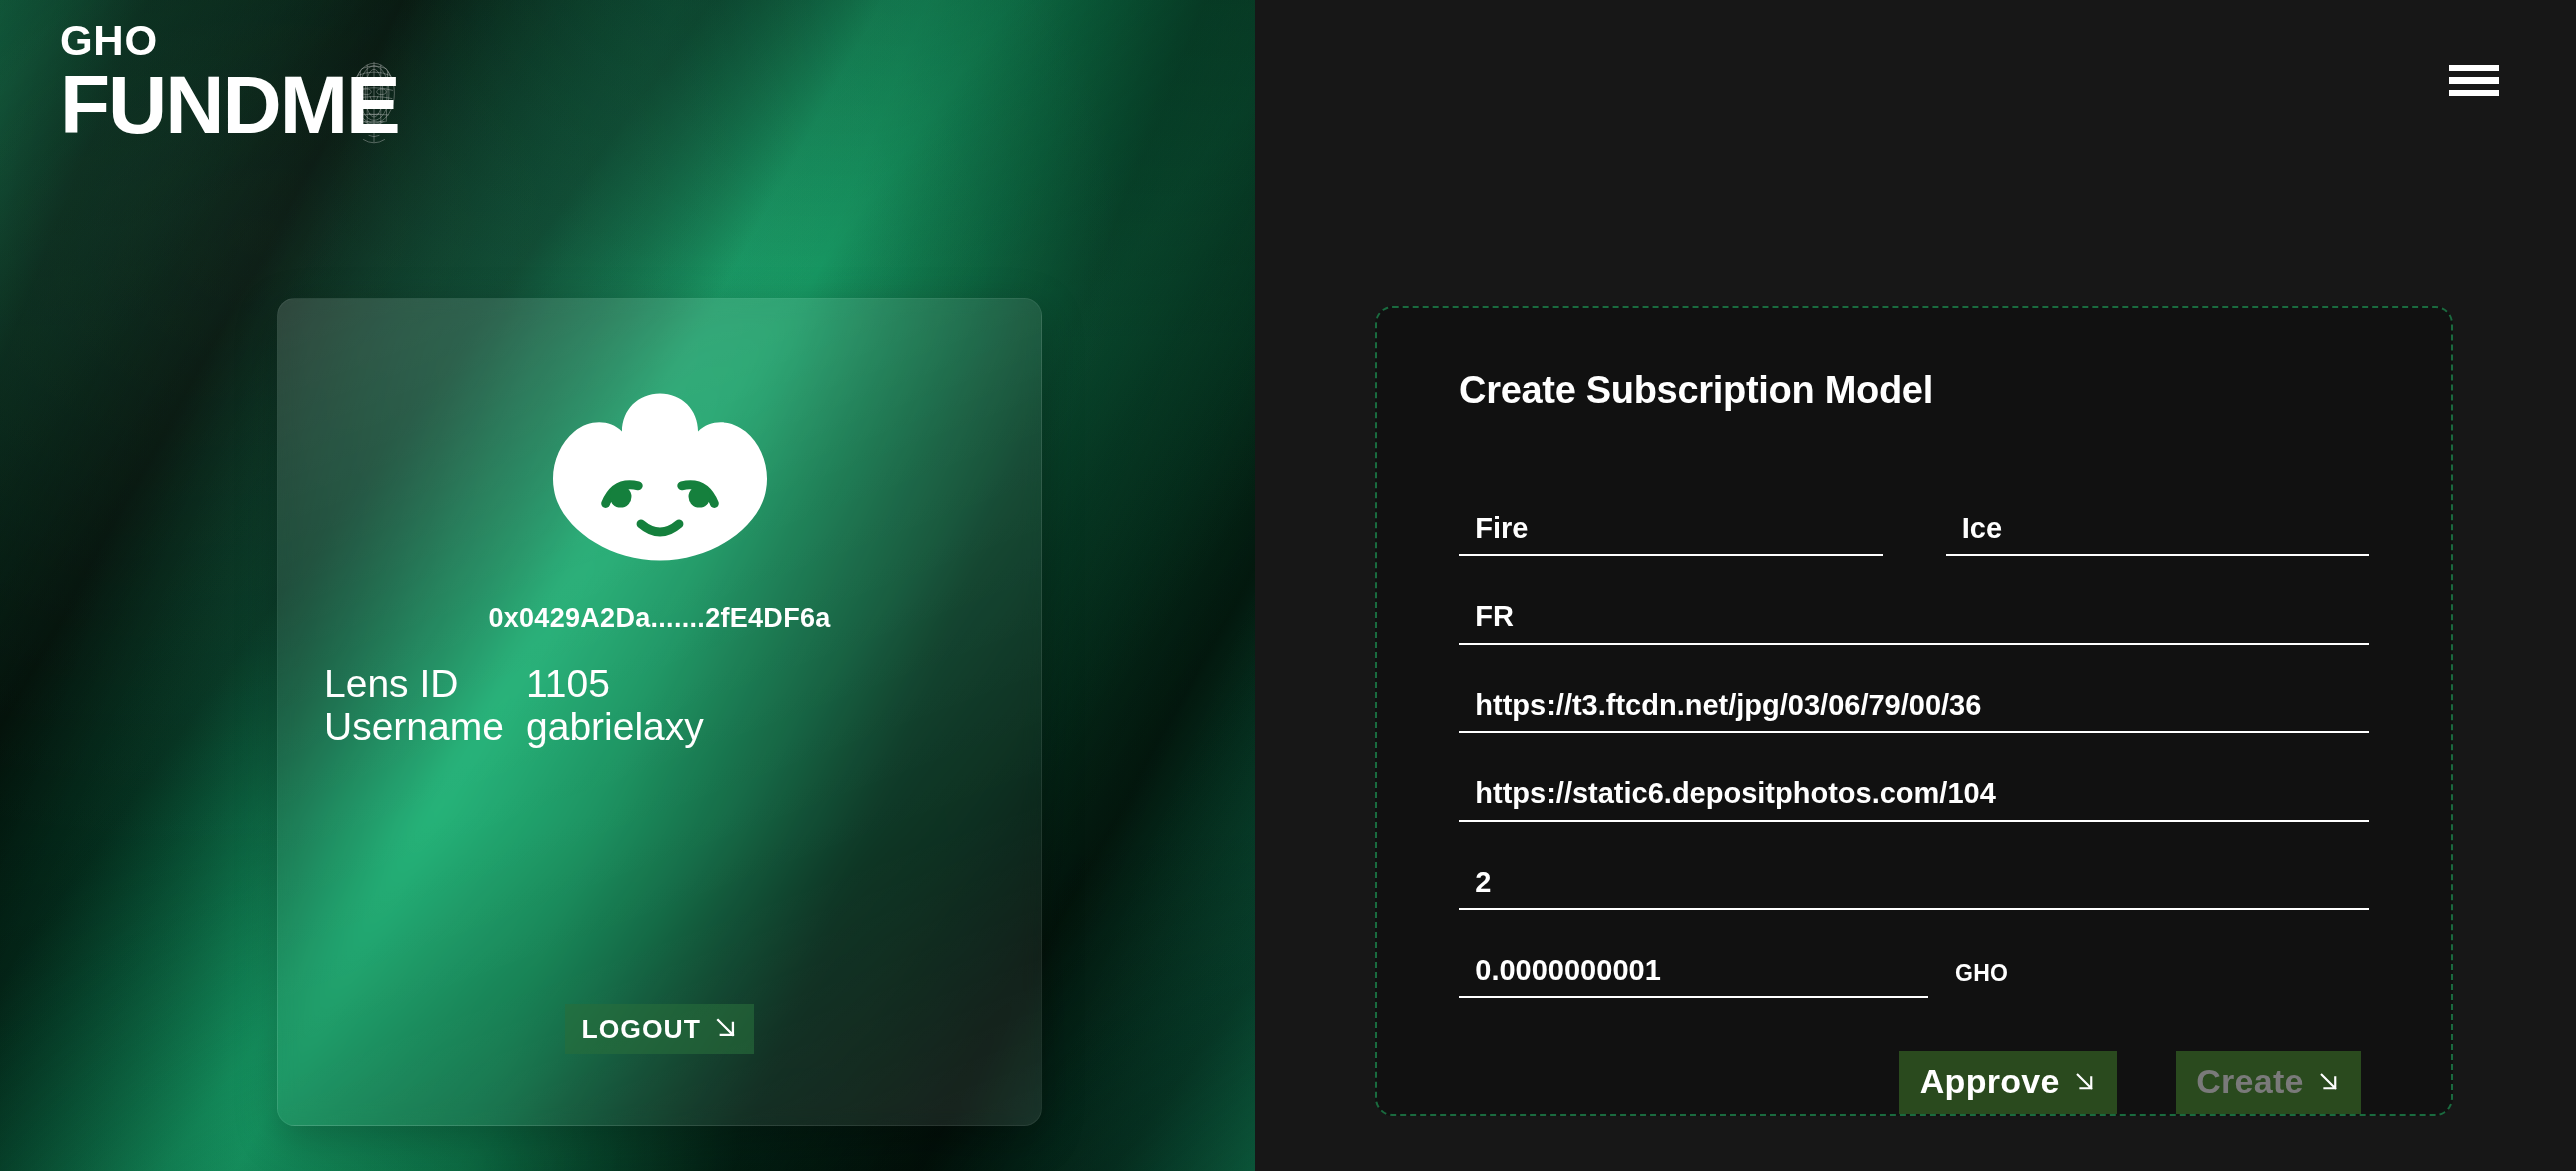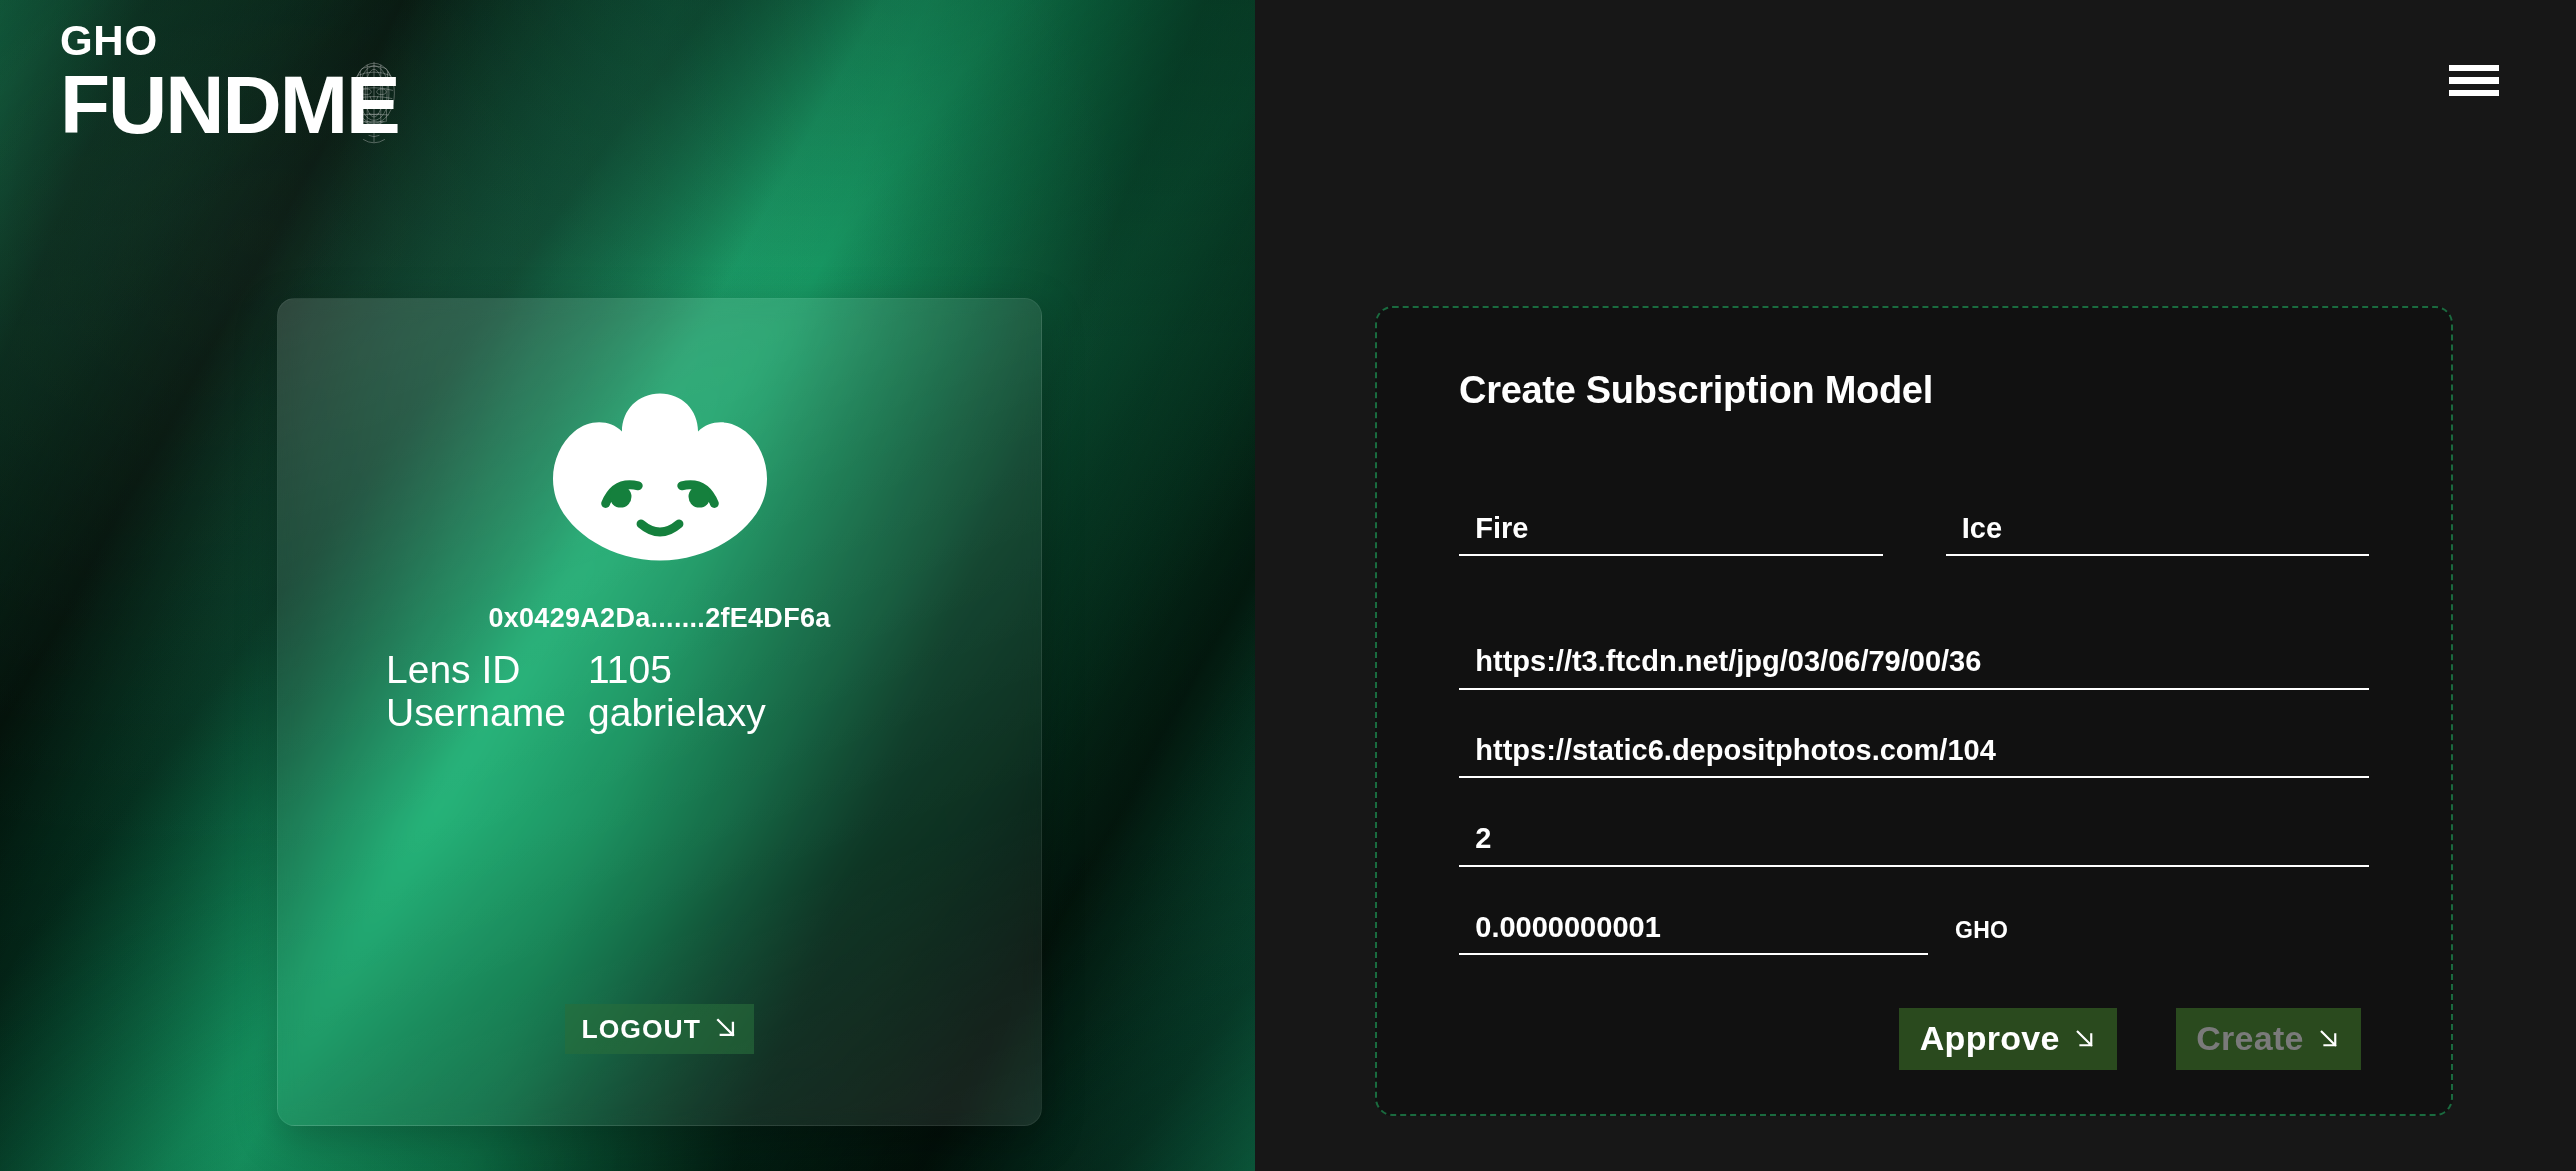--- a/index.html
+++ b/index.html
@@ -201,23 +201,23 @@
   .wallet-address {
     margin-top: 38px;
     font-size: 27px;
     font-weight: 700;
     color: #ffffff;
     letter-spacing: 0.3px;
     text-align: left;
   }
 
   .info-table {
-    margin-top: 15px;
+    margin-top: 29px;
     width: 100%;
-    padding-left: 108px;
+    padding-left: 46px;
     display: grid;
     grid-template-columns: 169px auto;
     row-gap: 1.4px;
     column-gap: 33px;
   }
   .info-label, .info-value {
     font-size: 39px;
     font-weight: 400;
     color: #ffffff;
     line-height: 1.06;
@@ -466,20 +466,23 @@
       <div class="field-row">
         <div class="field">
           <input class="field-input" type="text" value="Fire" style="">
         </div>
         <div class="field">
           <input class="field-input" type="text" value="Ice" style="">
         </div>
       </div>
 
       <div class="field-row">
+        <div class="field">
+          <input class="field-input" type="text" value="FR" style="">
+        </div>
       </div>
 
       <div class="field-row">
         <div class="field full">
           <input class="field-input" type="text" value="https://t3.ftcdn.net/jpg/03/06/79/00/36" style="">
         </div>
       </div>
 
       <div class="field-row">
         <div class="field full">

